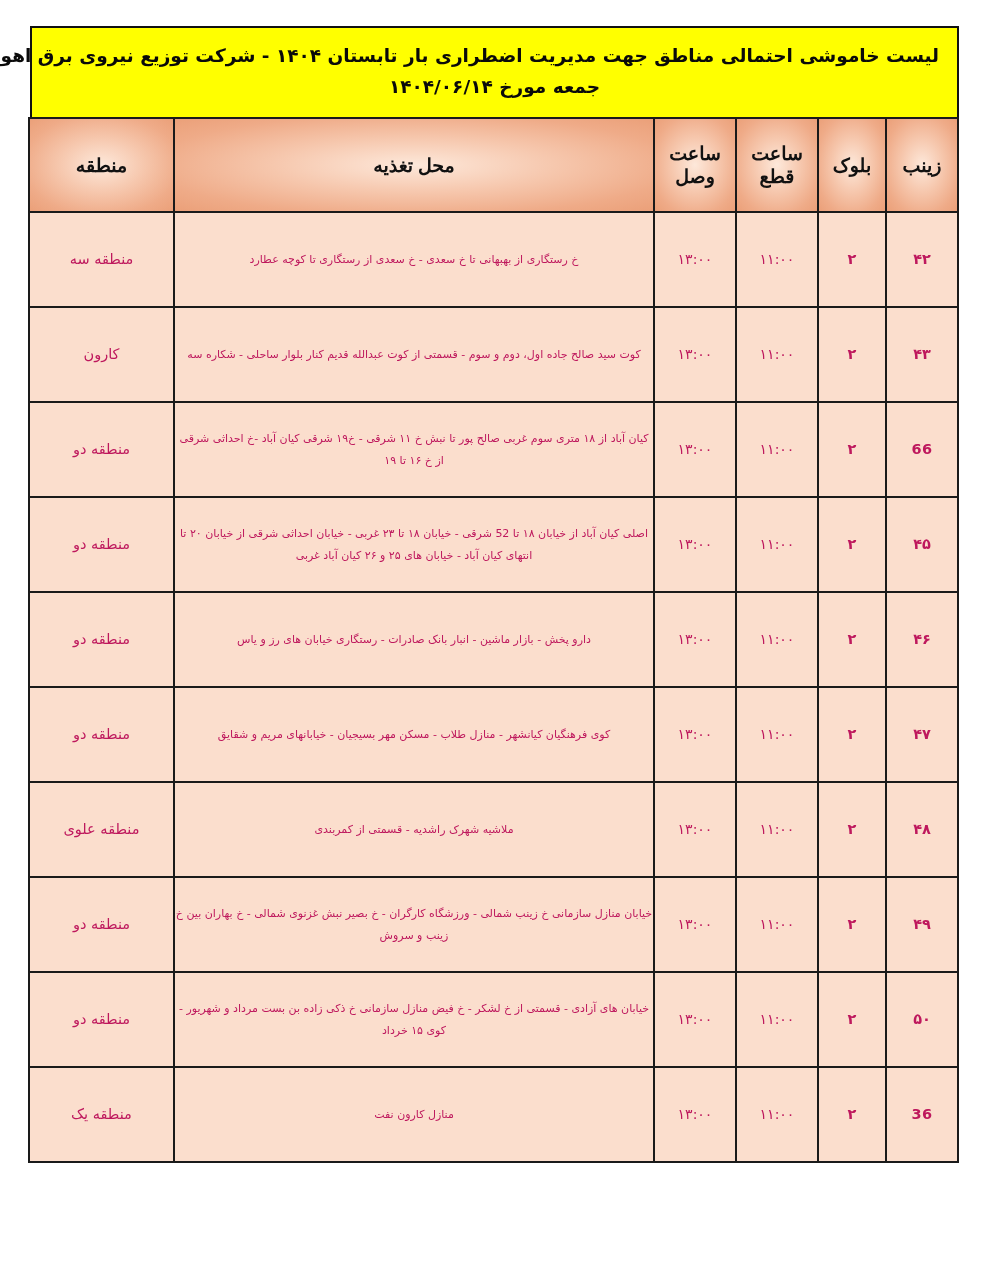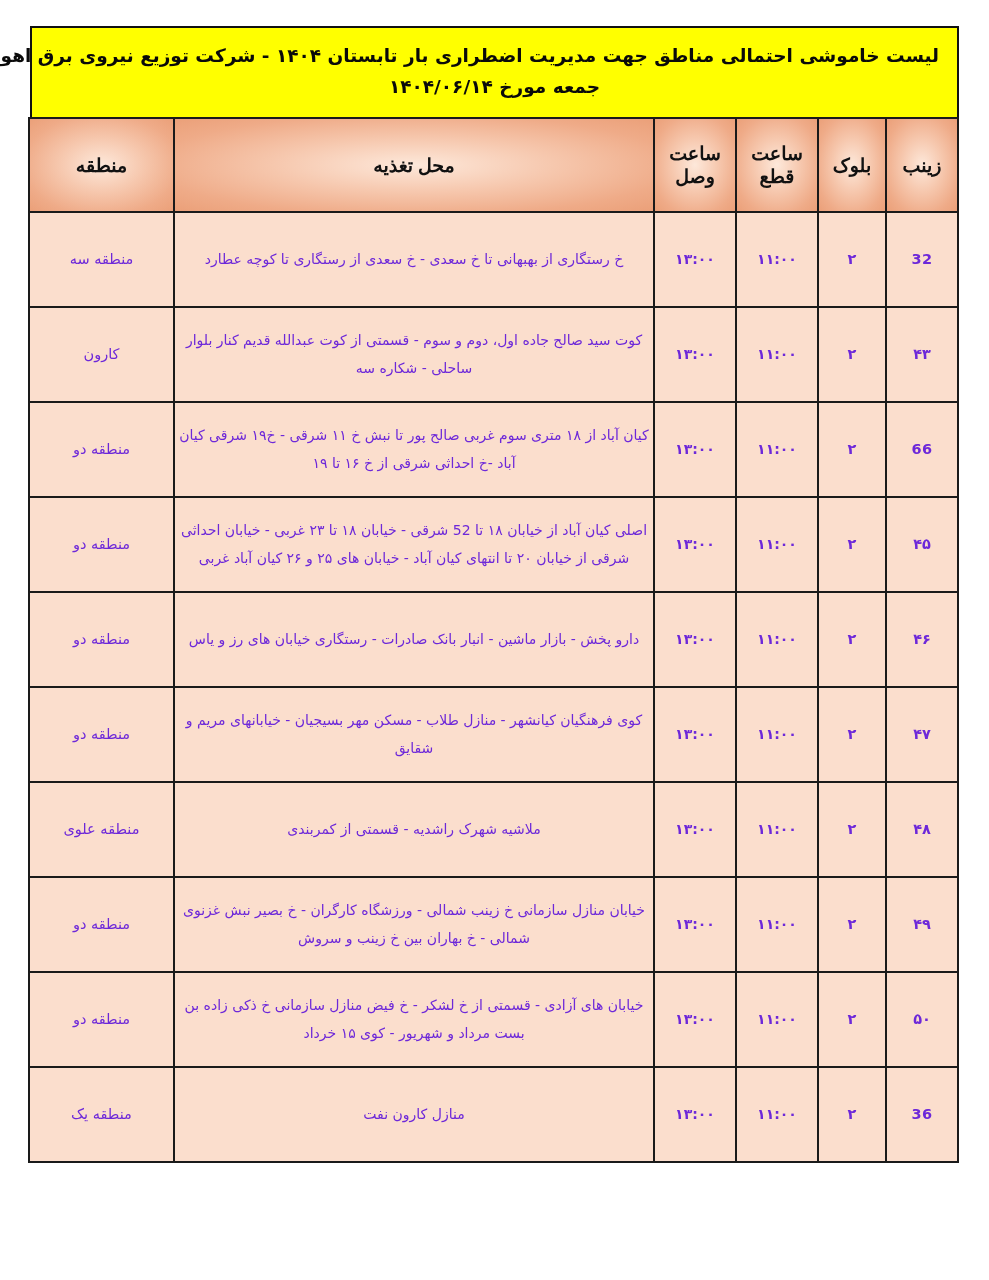--- a/index.html
+++ b/index.html
@@ -84,38 +84,38 @@
   col.c-blok    { width: 68px; }
   col.c-ghat    { width: 82px; }
   col.c-vasl    { width: 82px; }
   col.c-mahal   { width: 480px; }
   col.c-mantaghe{ width: 145px; }
 
   tbody td {
     background: #fbdecd;
     font-family: "DejaVu Sans", "Liberation Sans", sans-serif;
     font-size: 14px;
-    color: #6d28d9;
+    color: #be185d;
     line-height: 1.85;
   }
   tbody tr { height: 95px; }
 
   td.num {
     font-weight: bold;
     font-size: 14.5px;
     letter-spacing: 0.5px;
   }
   td.time {
-    font-weight: bold;
+    font-weight: normal;
     font-size: 14px;
     letter-spacing: 0.5px;
   }
   td.desc {
     padding: 6px 14px;
-    font-size: 14px;
+    font-size: 11px;
     line-height: 1.95;
     text-align: center;
     font-weight: normal;
   }
   td.region {
     font-size: 14.5px;
     padding: 4px 6px;
   }
 </style>
 </head>
@@ -142,21 +142,21 @@
         <th>زینب</th>
         <th>بلوک</th>
         <th>ساعت قطع</th>
         <th>ساعت وصل</th>
         <th>محل تغذیه</th>
         <th>منطقه</th>
       </tr>
     </thead>
     <tbody id="table-body">
         <tr>
-          <td class="num">32</td>
+          <td class="num">۴۲</td>
           <td class="num">۲</td>
           <td class="time">۱۱:۰۰</td>
           <td class="time">۱۳:۰۰</td>
           <td class="desc">خ رستگاری از بهبهانی تا خ سعدی - خ سعدی از رستگاری تا کوچه عطارد</td>
           <td class="region">منطقه سه</td>
         </tr>
         <tr>
           <td class="num">۴۳</td>
           <td class="num">۲</td>
           <td class="time">۱۱:۰۰</td>

